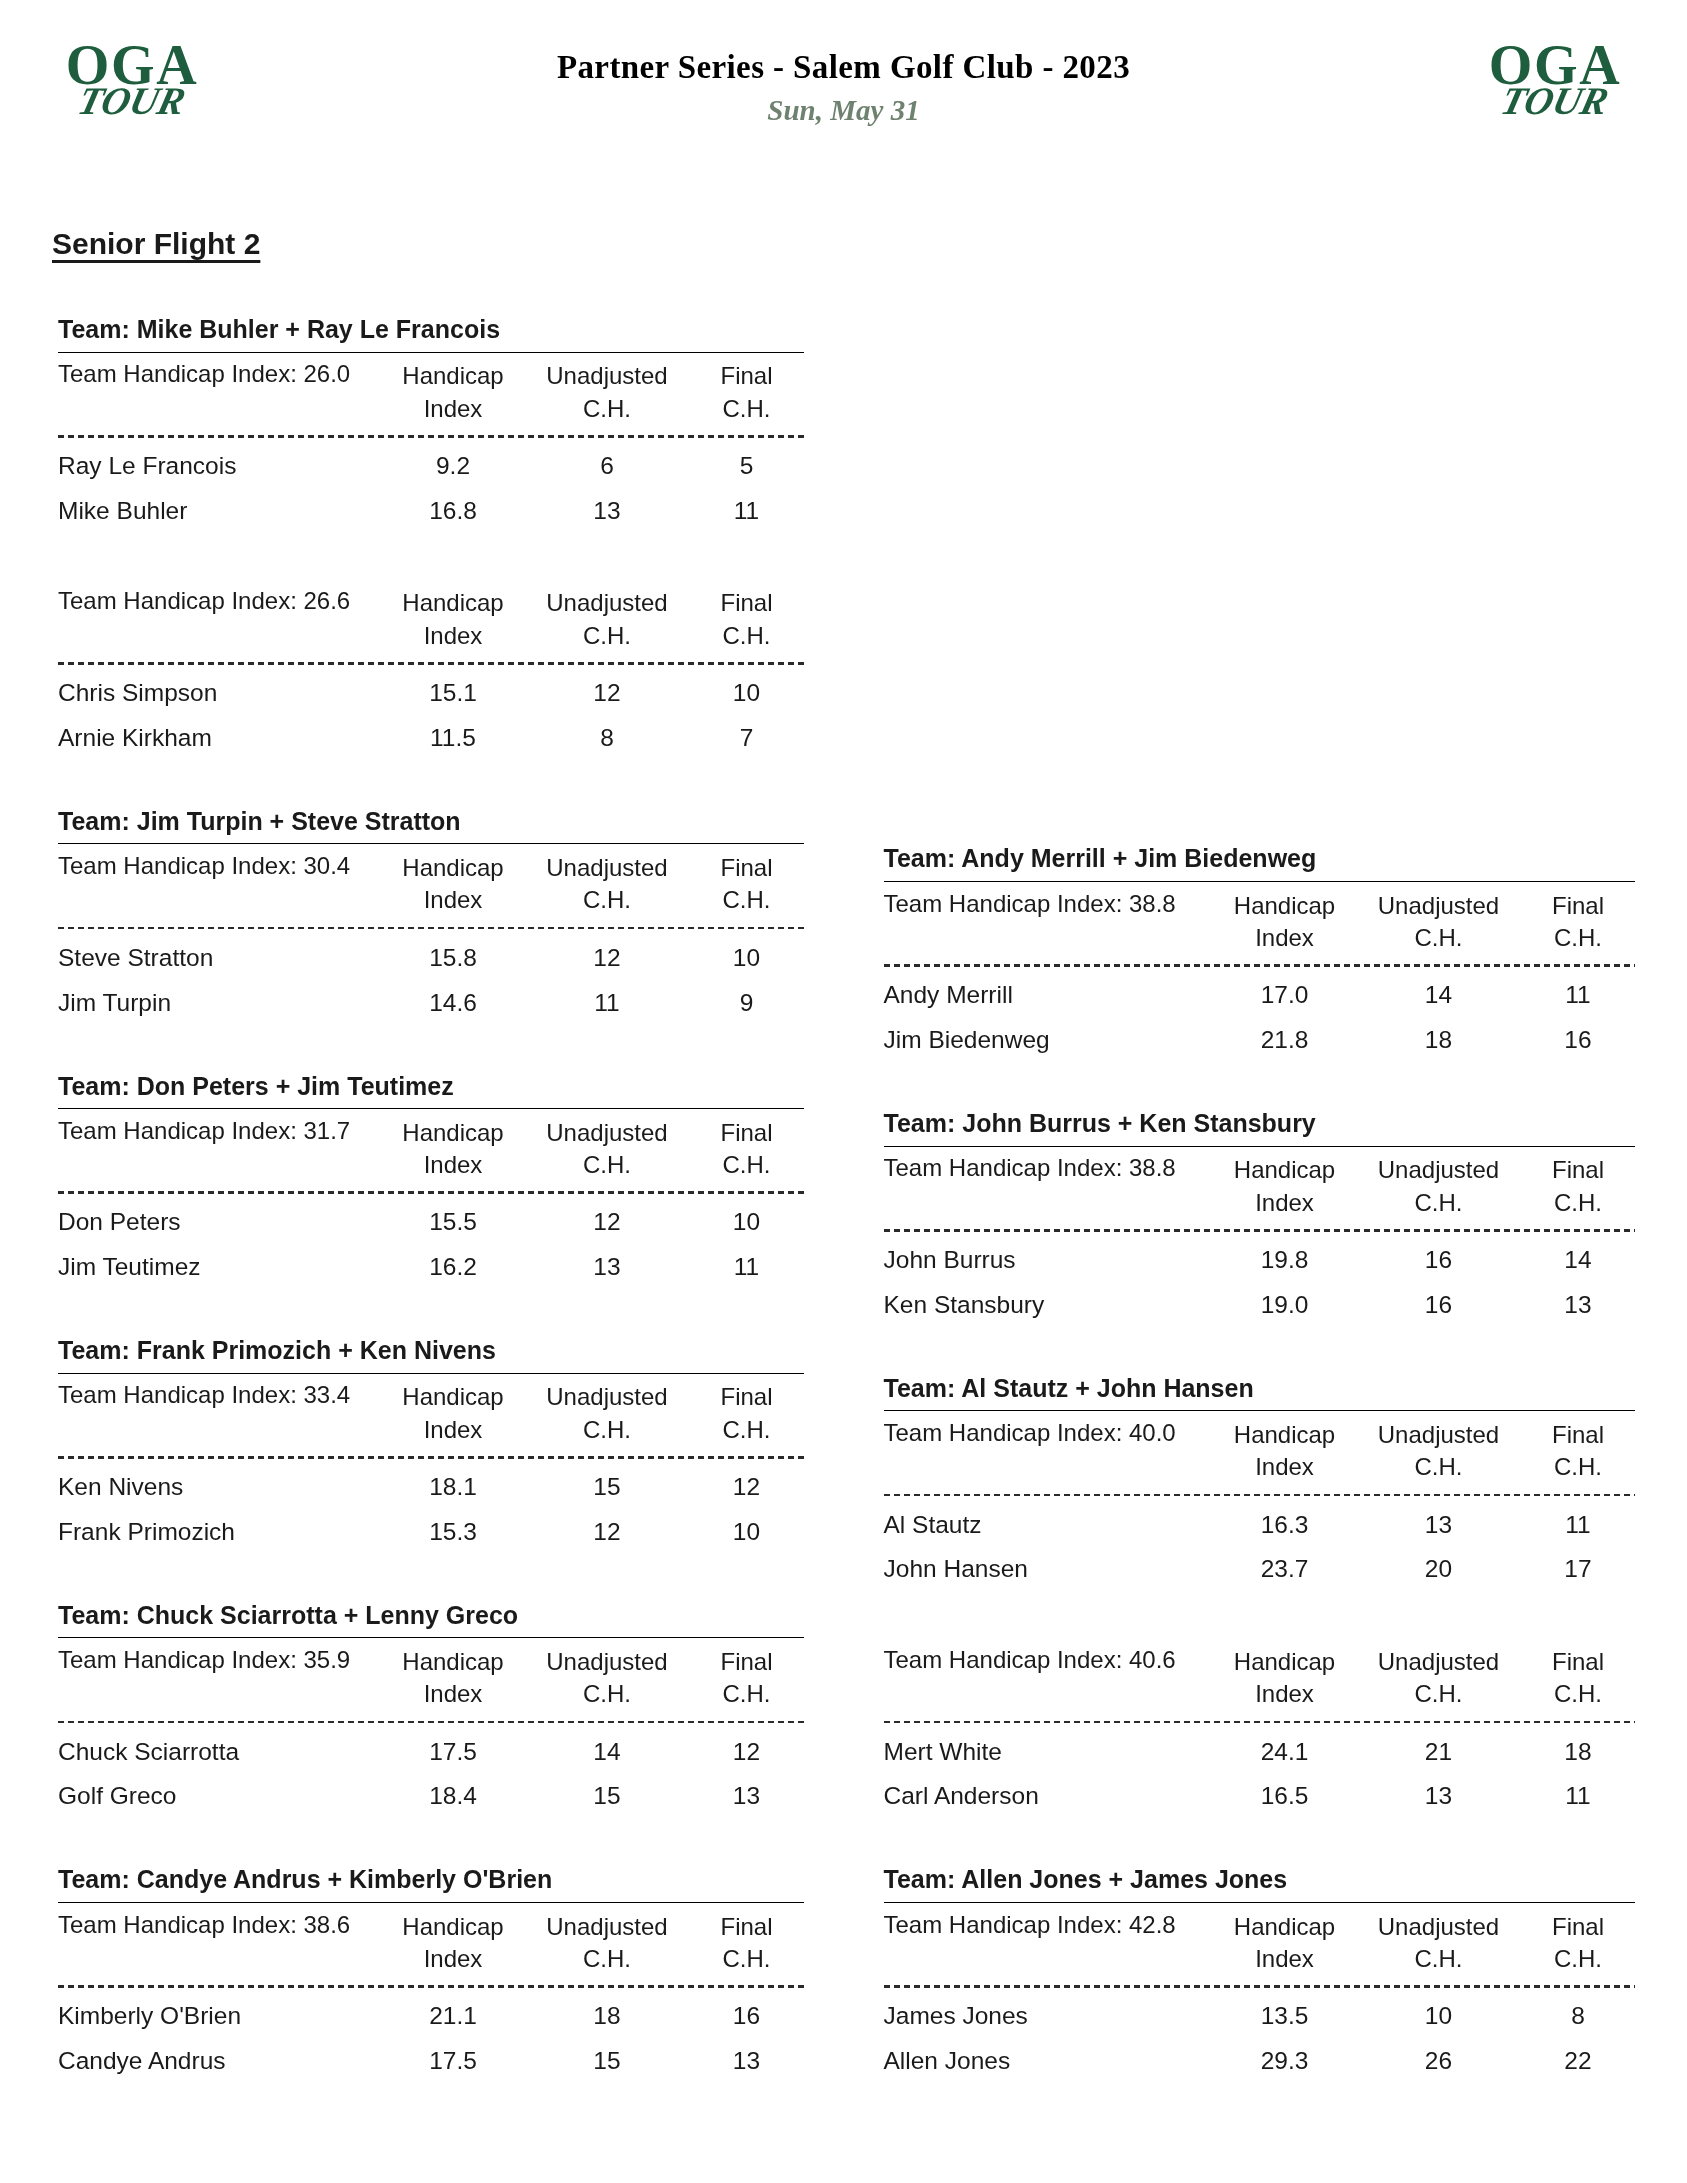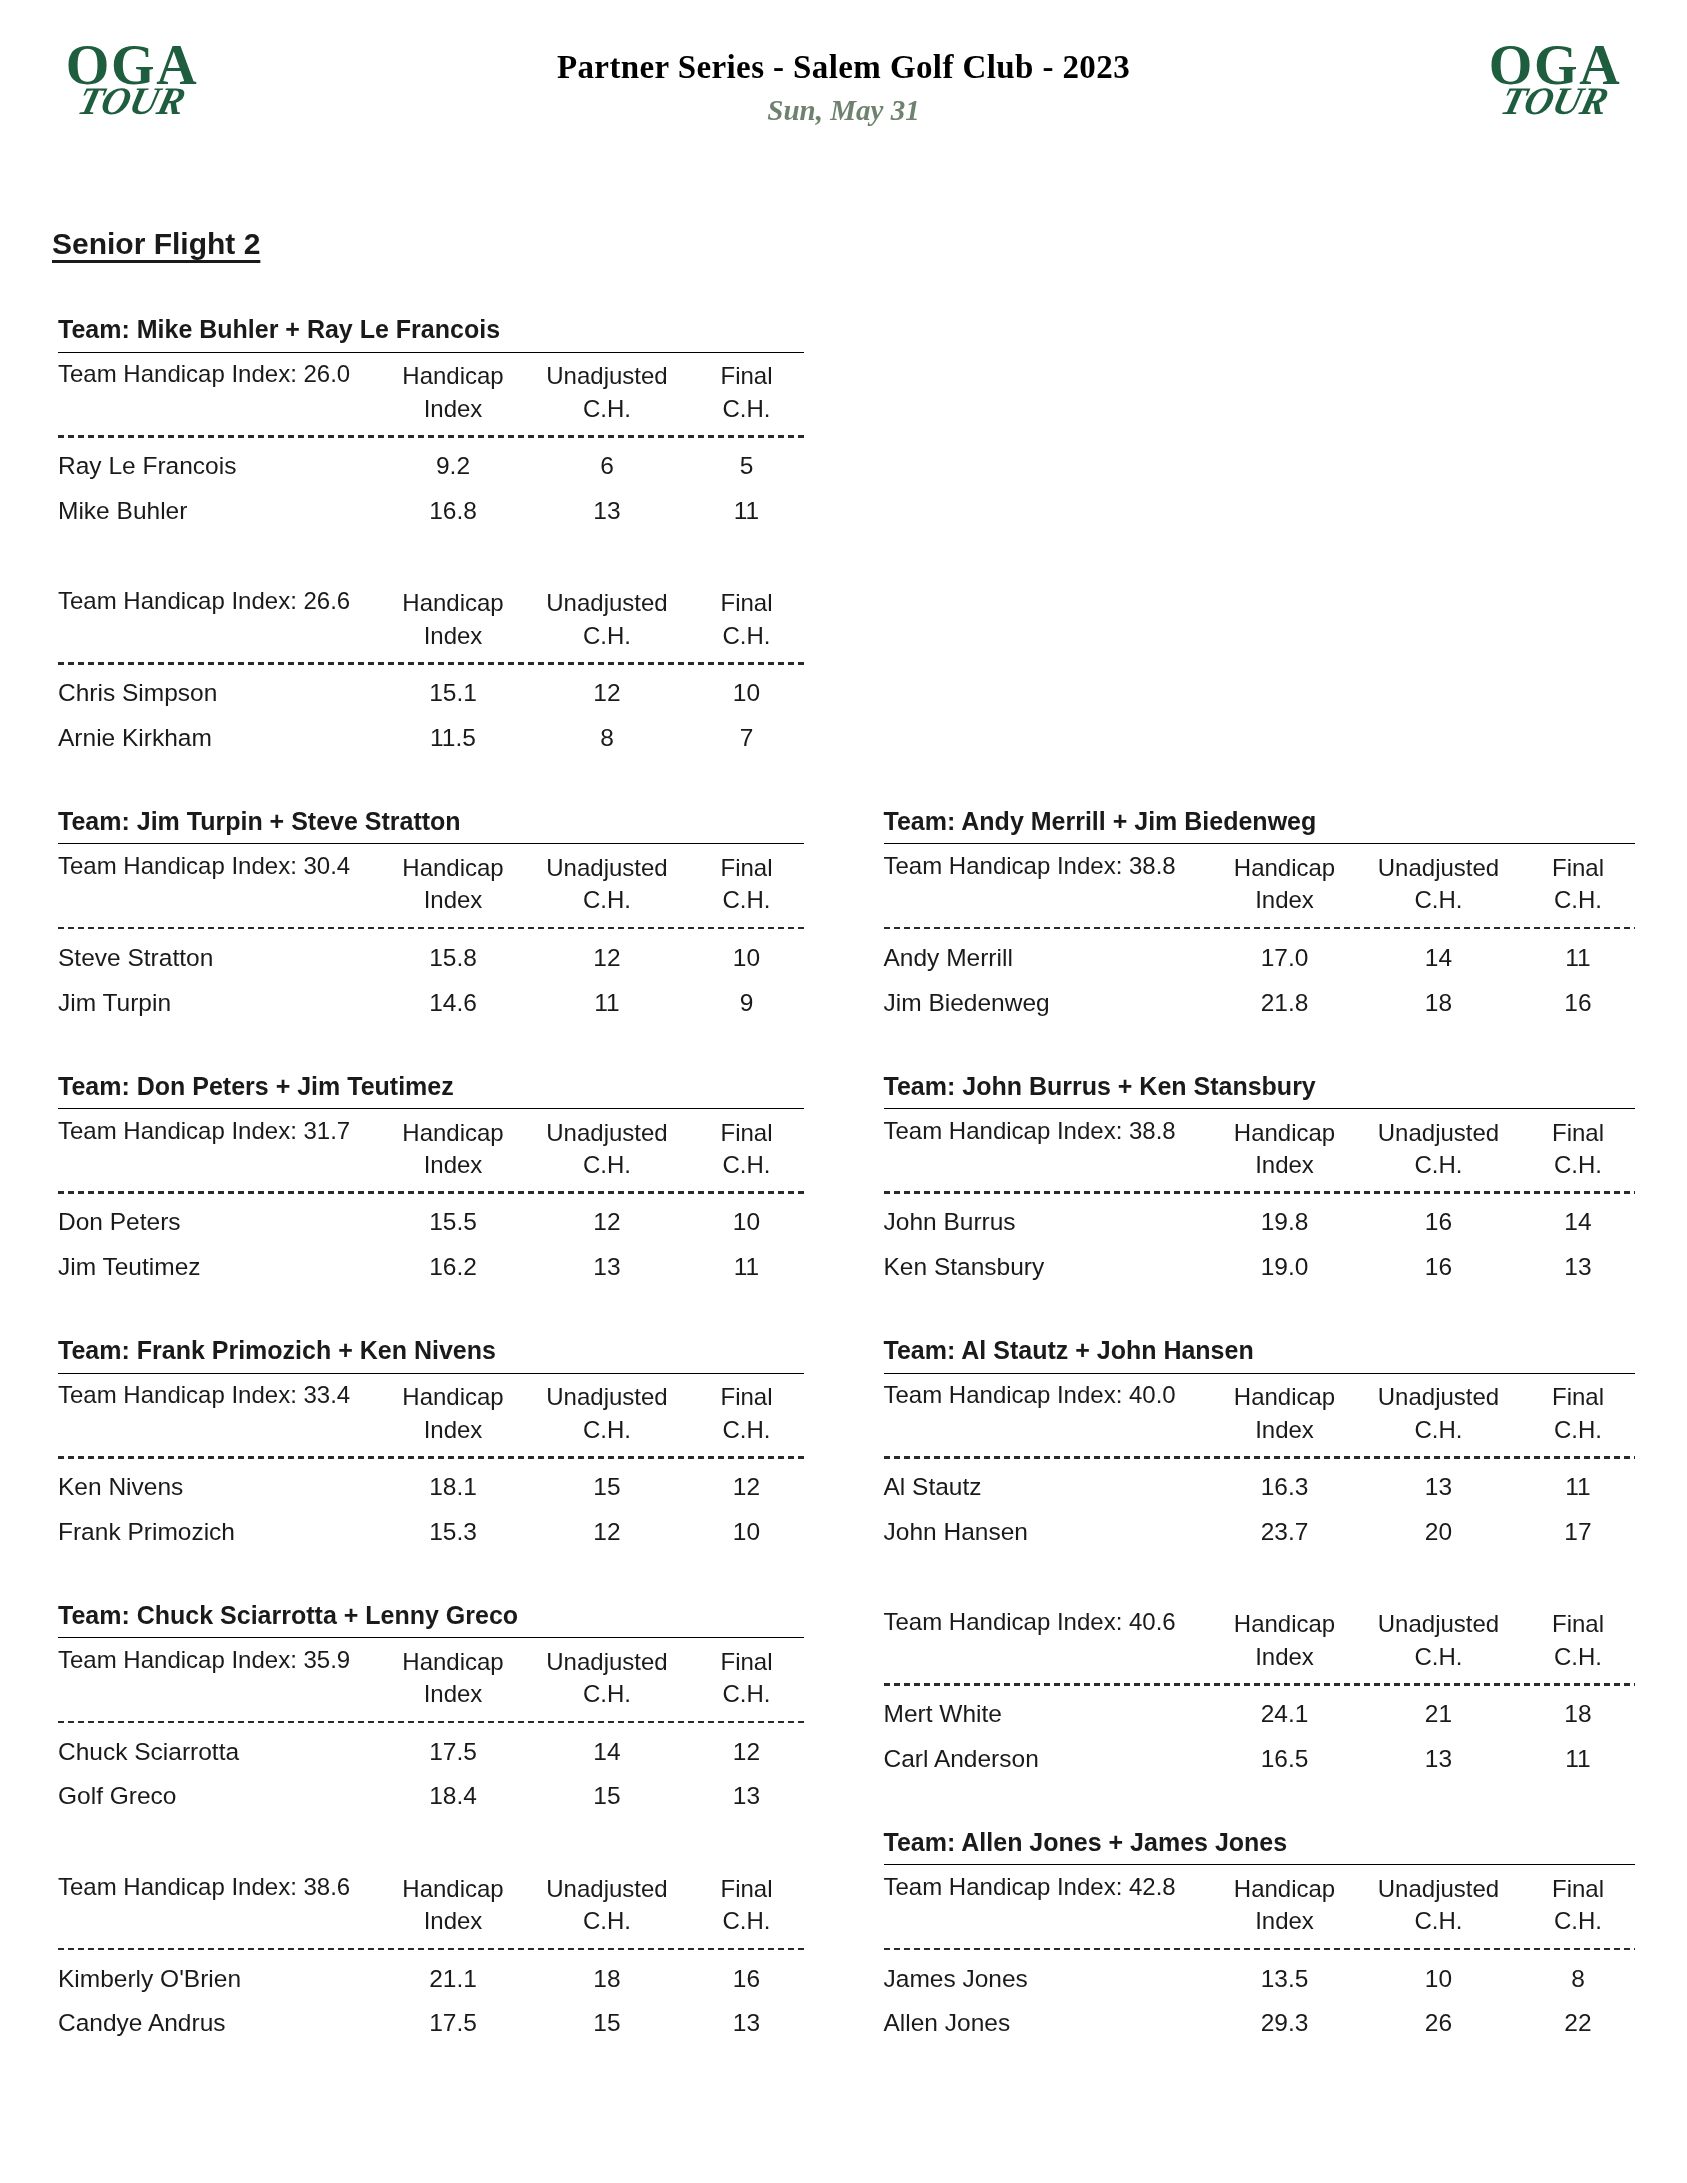--- a/index.html
+++ b/index.html
@@ -313,20 +313,21 @@
       <div class="num-cell">12</div>
     </div>
     <div class="row player-row">
       <div class="name-cell">Golf Greco</div>
       <div class="num-cell">18.4</div>
       <div class="num-cell">15</div>
       <div class="num-cell">13</div>
     </div>
   </div>
             <div class="team">
+    <div class="team-name">Team: Candye Andrus + Kimberly O'Brien</div>
     <div class="row head-row">
       <div class="name-cell">Team Handicap Index: 38.6</div>
       <div class="num-cell hdr">
         <span>Handicap</span>
         <span>Index</span>
       </div>
       <div class="num-cell hdr">
         <span>Unadjusted</span>
         <span>C.H.</span>
       </div>

